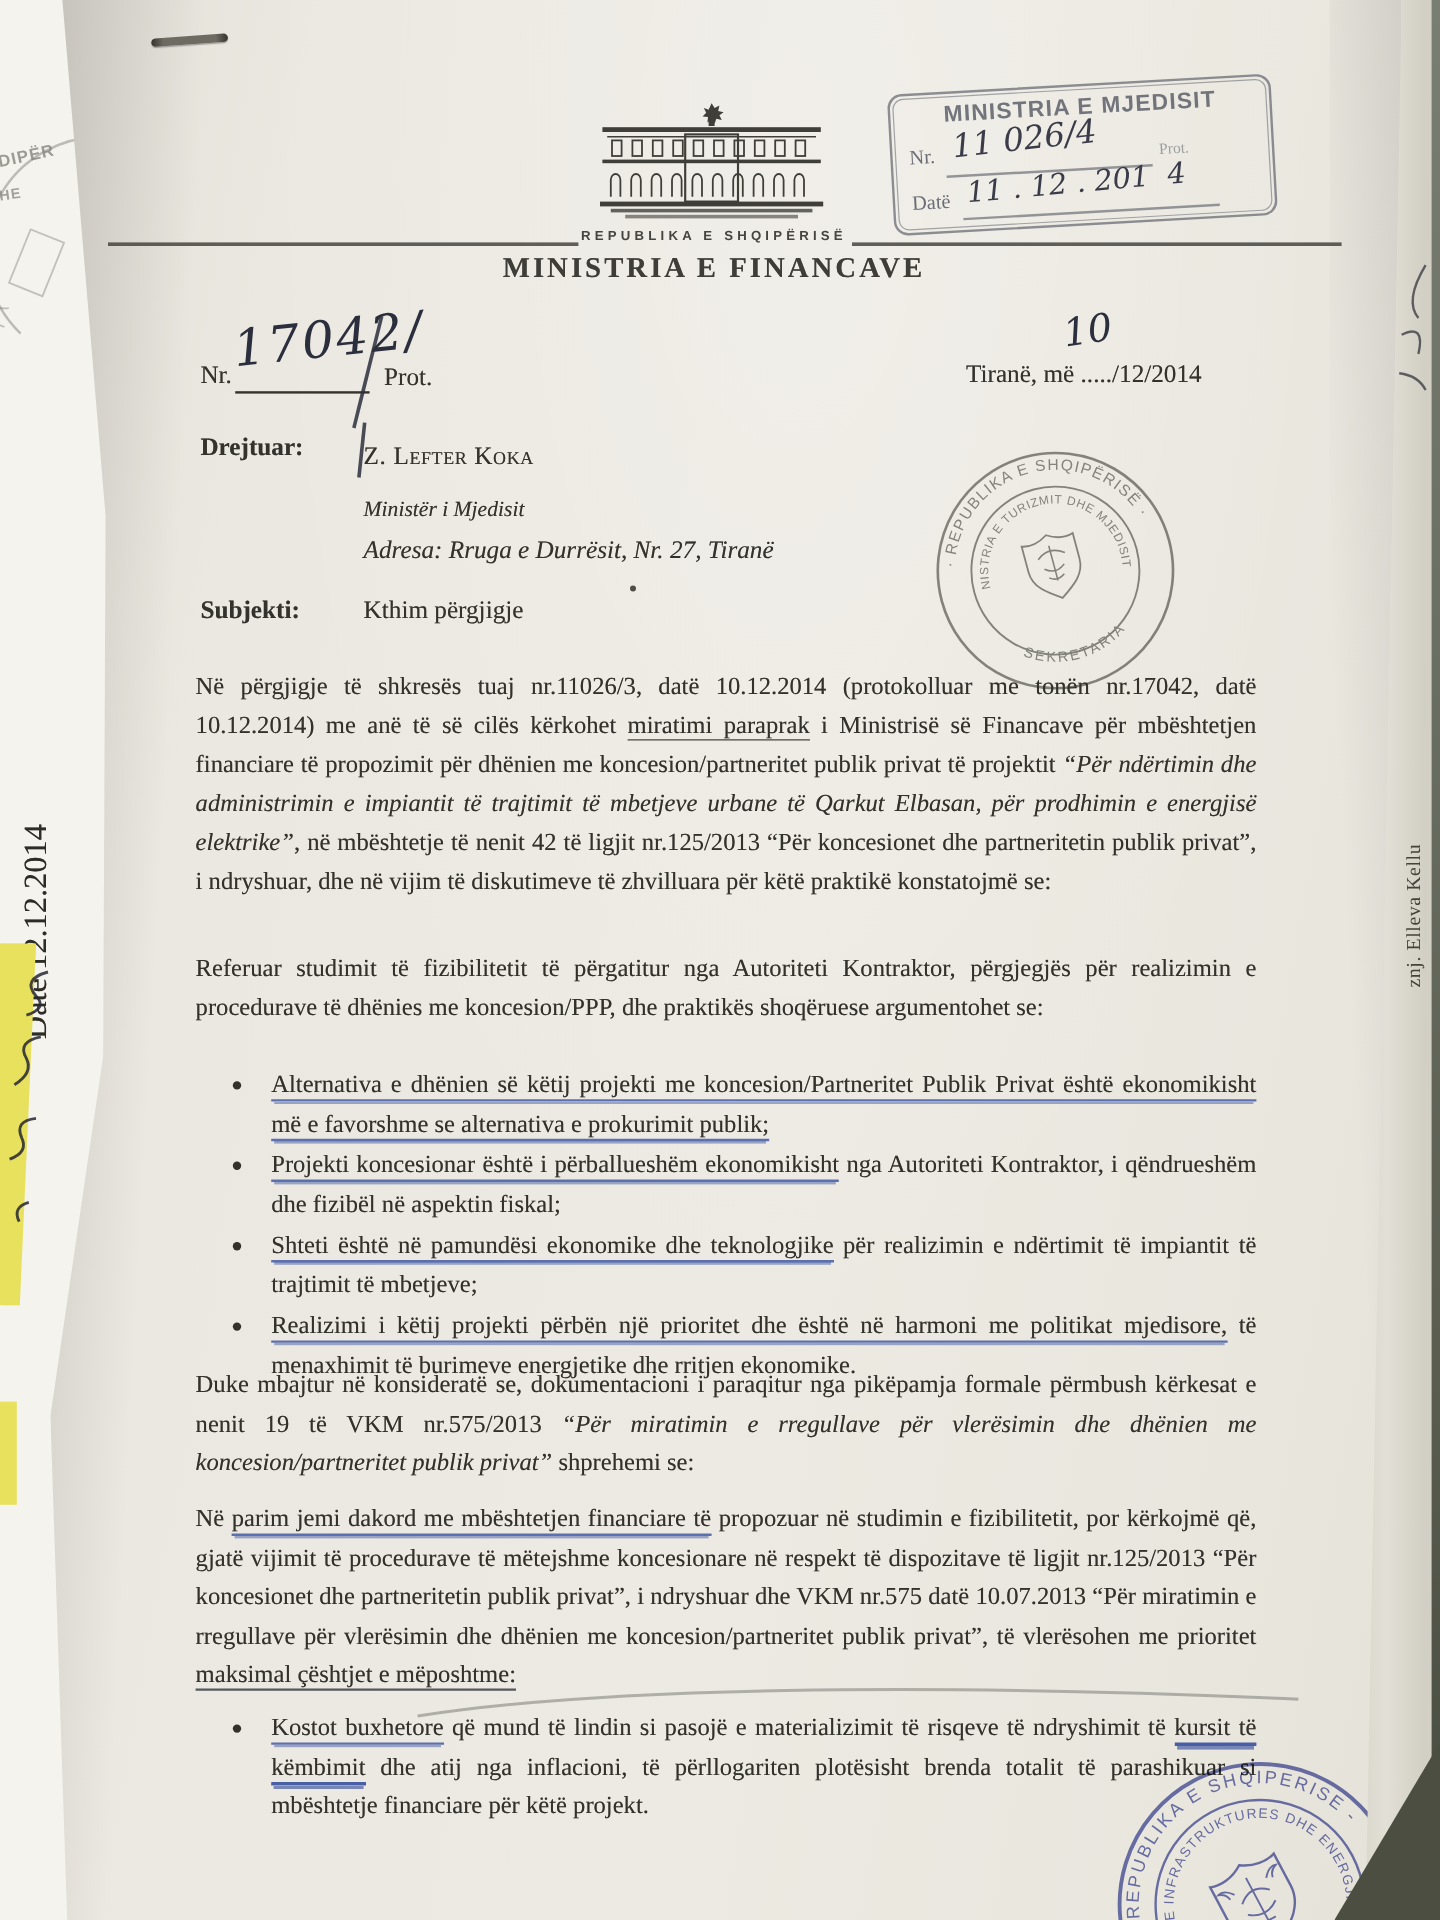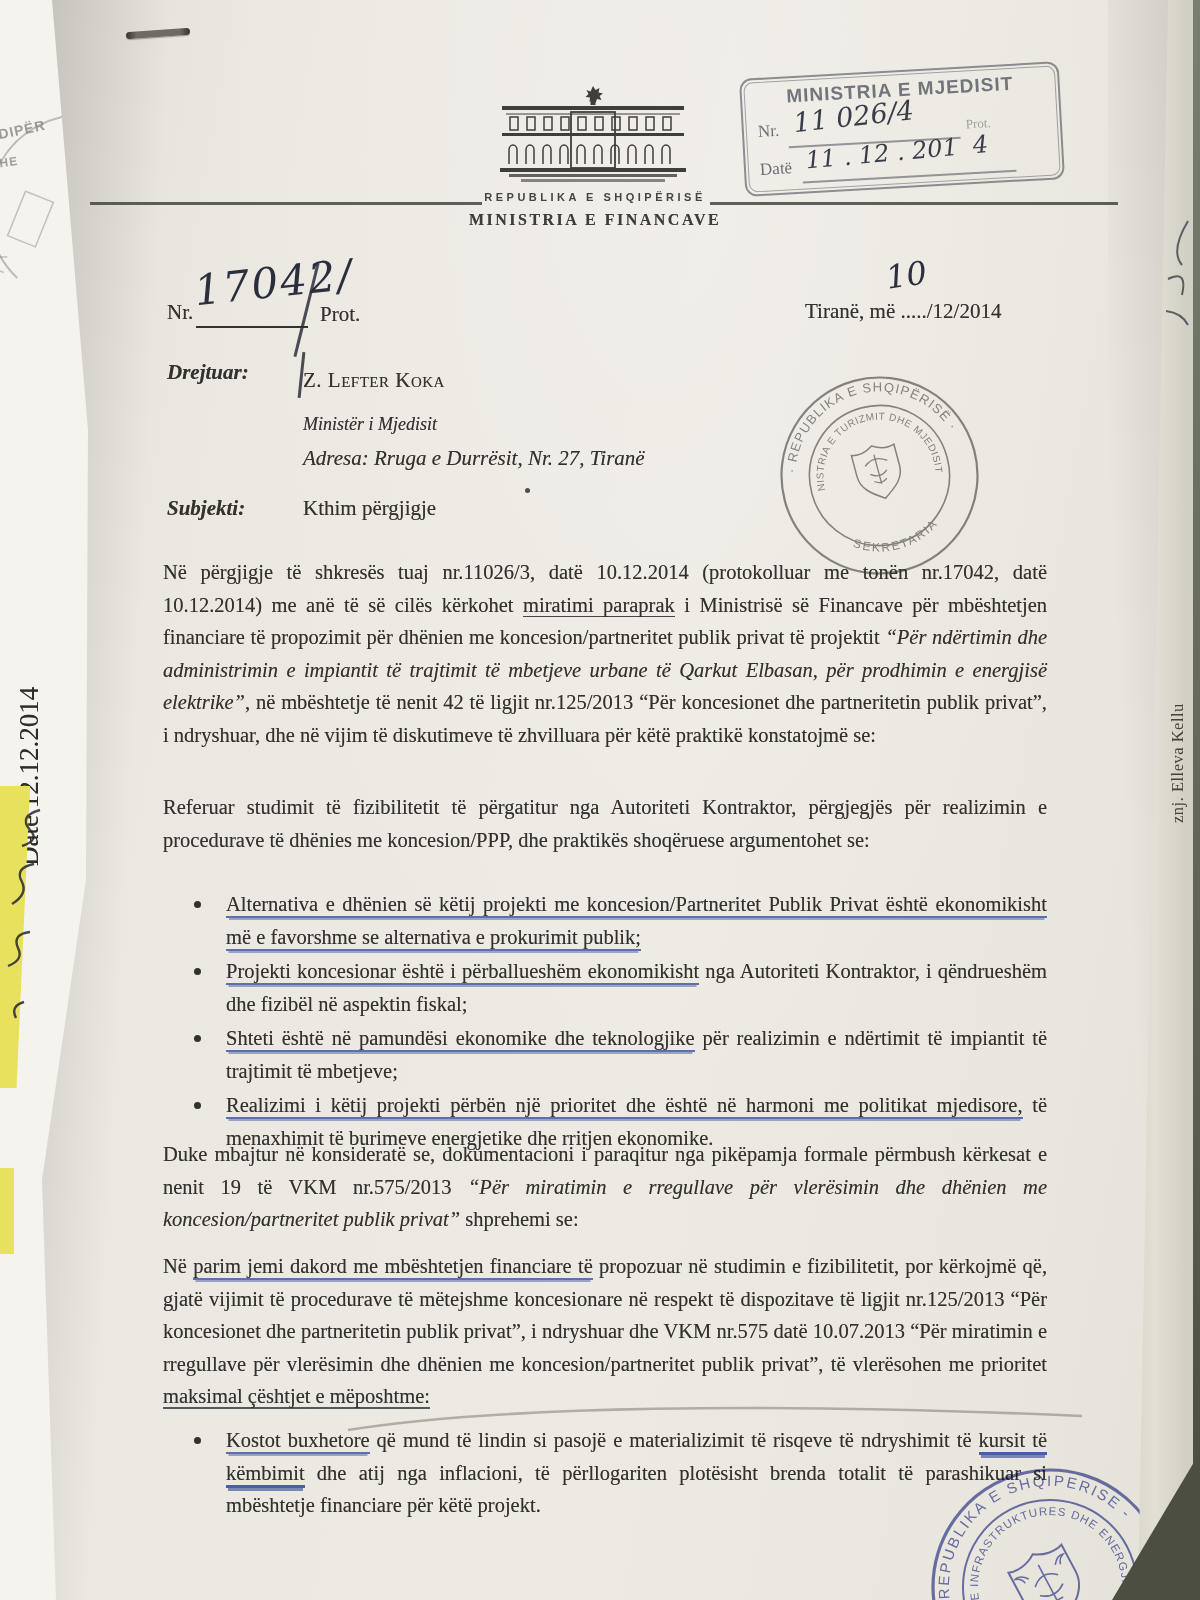--- a/index.html
+++ b/index.html
@@ -23,21 +23,21 @@
       linear-gradient(100deg,#e2dfd7 0%,#ebe8e1 18%,#edeae3 55%,#e9e6de 85%,#e4e1d9 100%);}
   #left-crease{left:40px;top:0;width:130px;height:1600px;
     background:linear-gradient(93deg,rgba(0,0,0,.14),rgba(0,0,0,0) 62%);}
   #right-crease{left:1108px;top:0;width:60px;height:1600px;
     background:linear-gradient(267deg,rgba(0,0,0,.10),rgba(0,0,0,0) 60%);}
   
   .ink{color:#34322c;text-shadow:0 0 .5px rgba(52,50,44,.55);}
   .body-text{font-size:20.5px;line-height:32.5px;text-align:justify;color:#33312b;
     text-shadow:0 0 .5px rgba(52,50,44,.5);}
   .it{font-style:italic;}
-  .b{font-weight:bold;font-style:italic;}
+  .b{font-weight:bold;}
   .sc{font-variant:small-caps;letter-spacing:.5px;}
   .u-ink{border-bottom:1.5px solid rgba(52,50,44,.9);}
   .u-ink2{border-bottom:2px solid rgba(58,61,72,.85);}
   .u-pen{border-bottom:2.5px solid rgba(51,77,160,.78);box-shadow:0 4.5px 0 -2.5px rgba(51,77,160,.45);padding-bottom:1px;}
   .u-pen2{border-bottom:3px solid rgba(45,70,155,.85);box-shadow:0 5px 0 -2px rgba(45,70,155,.6);padding-bottom:1px;}
   .hand{font-family:"DejaVu Serif",serif;font-style:italic;color:#2b2e3c;}
   .blt{margin:0;padding:0;}
   .blt li{list-style:none;position:relative;padding-left:63px;margin:0 0 2px 0;}
   .blt li::before{content:"";position:absolute;left:31px;top:13px;width:7px;height:7px;
     border-radius:50%;background:#33312b;}
@@ -145,21 +145,21 @@
       <span class="abs rcv-label" style="left:224px;top:50px;font-size:13px;opacity:.6;">Prot.</span>
       <span class="abs rcv-label" style="left:16px;top:82px;">Datë</span>
       <span class="abs hand" style="left:62px;top:68px;font-size:24px;transform:rotate(-2deg);white-space:pre;">11 . 12 . 201  4</span>
       <div class="stamp-line" style="left:58px;top:106px;width:214px;"></div>
     </div>
 
     <div class="abs rule" style="left:90px;top:202px;width:392px;"></div>
     <div class="abs rule" style="left:710px;top:202px;width:408px;"></div>
     <div class="abs" style="left:455px;top:191px;width:280px;text-align:center;font-family:'Liberation Sans',sans-serif;
                 font-size:11px;font-weight:bold;letter-spacing:3.5px;color:#46443f;">REPUBLIKA E SHQIPËRISË</div>
-    <div class="abs ink" style="left:380px;top:211px;width:430px;text-align:center;font-size:16px;font-weight:bold;
+    <div class="abs ink" style="left:380px;top:211px;width:430px;text-align:center;font-size:24px;font-weight:bold;
                 letter-spacing:2.5px;color:#3f3d37;">MINISTRIA E FINANCAVE</div>
 
     <span class="abs ink" style="left:167px;top:300px;font-size:21px;">Nr.</span>
     <span class="abs hand" style="left:194px;top:258px;font-size:42px;letter-spacing:2px;transform:rotate(-6deg);">17042/</span>
     <div class="abs" style="left:196px;top:326px;width:112px;height:2px;background:#35332d;"></div>
     <div class="abs" style="left:305px;top:262px;width:2.5px;height:96px;background:#2b2e3c;transform:rotate(14deg);opacity:.85;"></div>
     <div class="abs" style="left:300px;top:352px;width:2.5px;height:46px;background:#2b2e3c;transform:rotate(6deg);opacity:.85;"></div>
     <span class="abs ink" style="left:320px;top:302px;font-size:21px;">Prot.</span>
     <span class="abs ink" style="left:805px;top:299px;width:240px;font-size:21px;">Tiranë, më ...../12/2014</span>
     <span class="abs hand" style="left:886px;top:256px;font-size:32px;transform:rotate(-8deg);">10</span>

